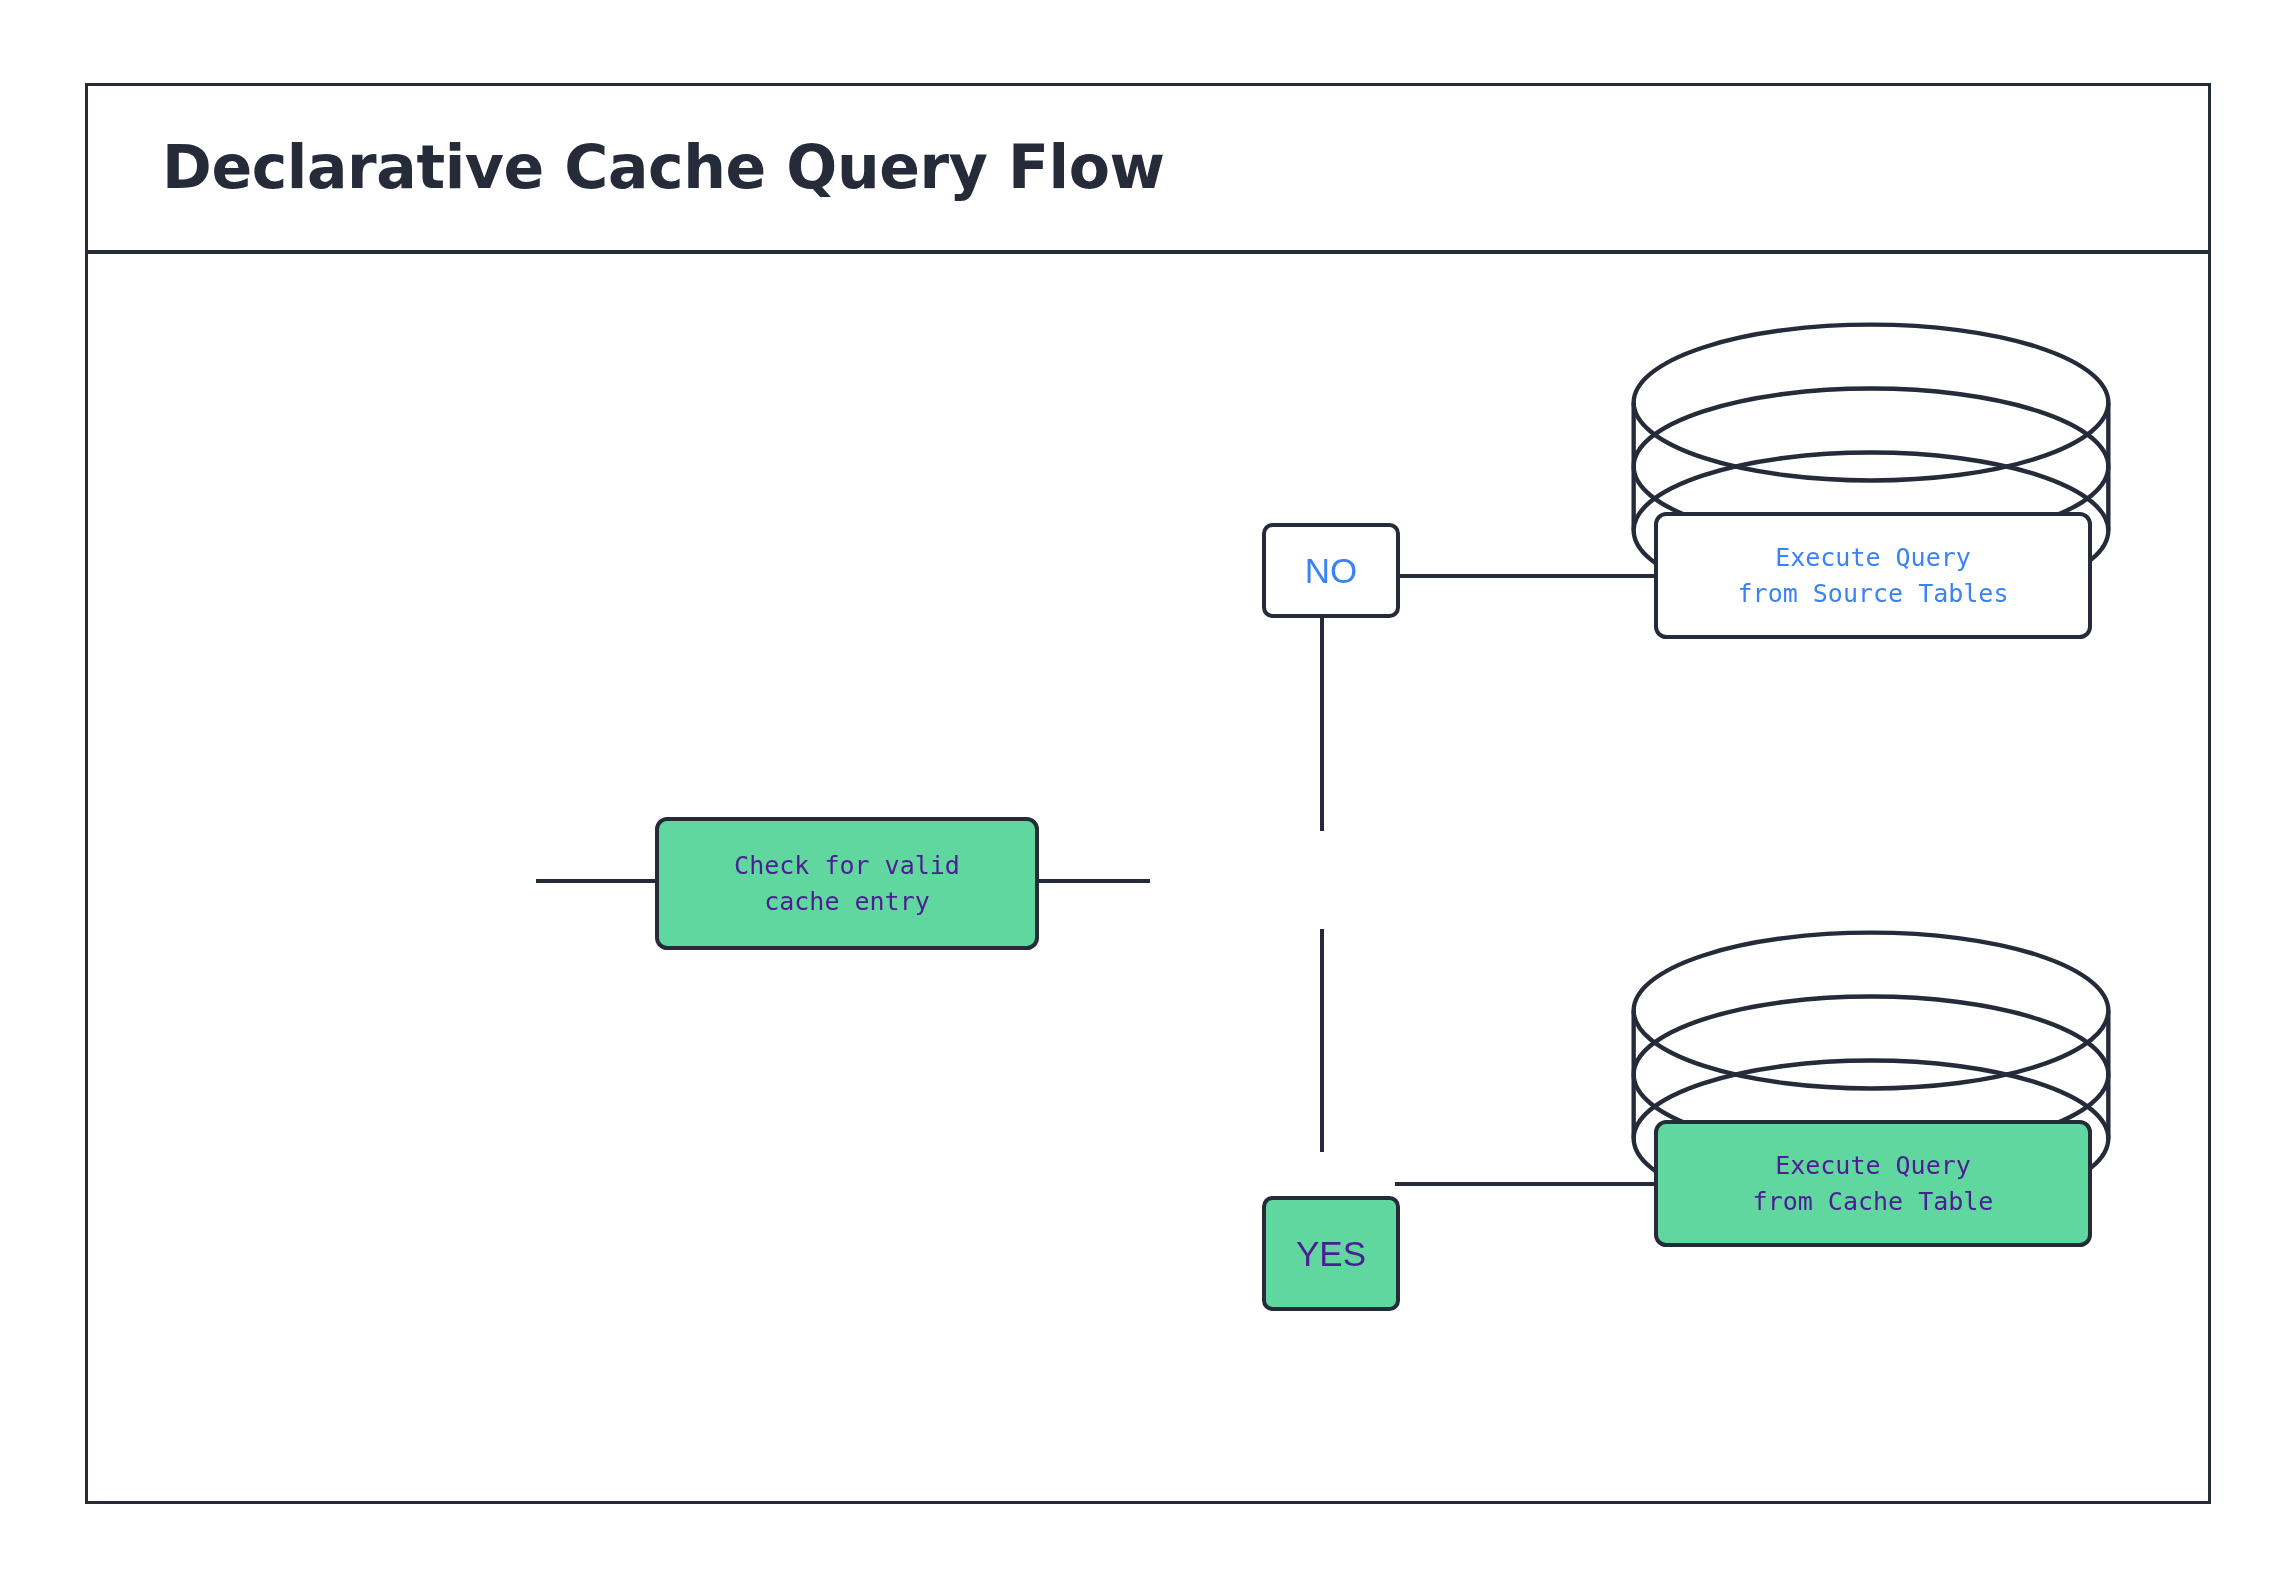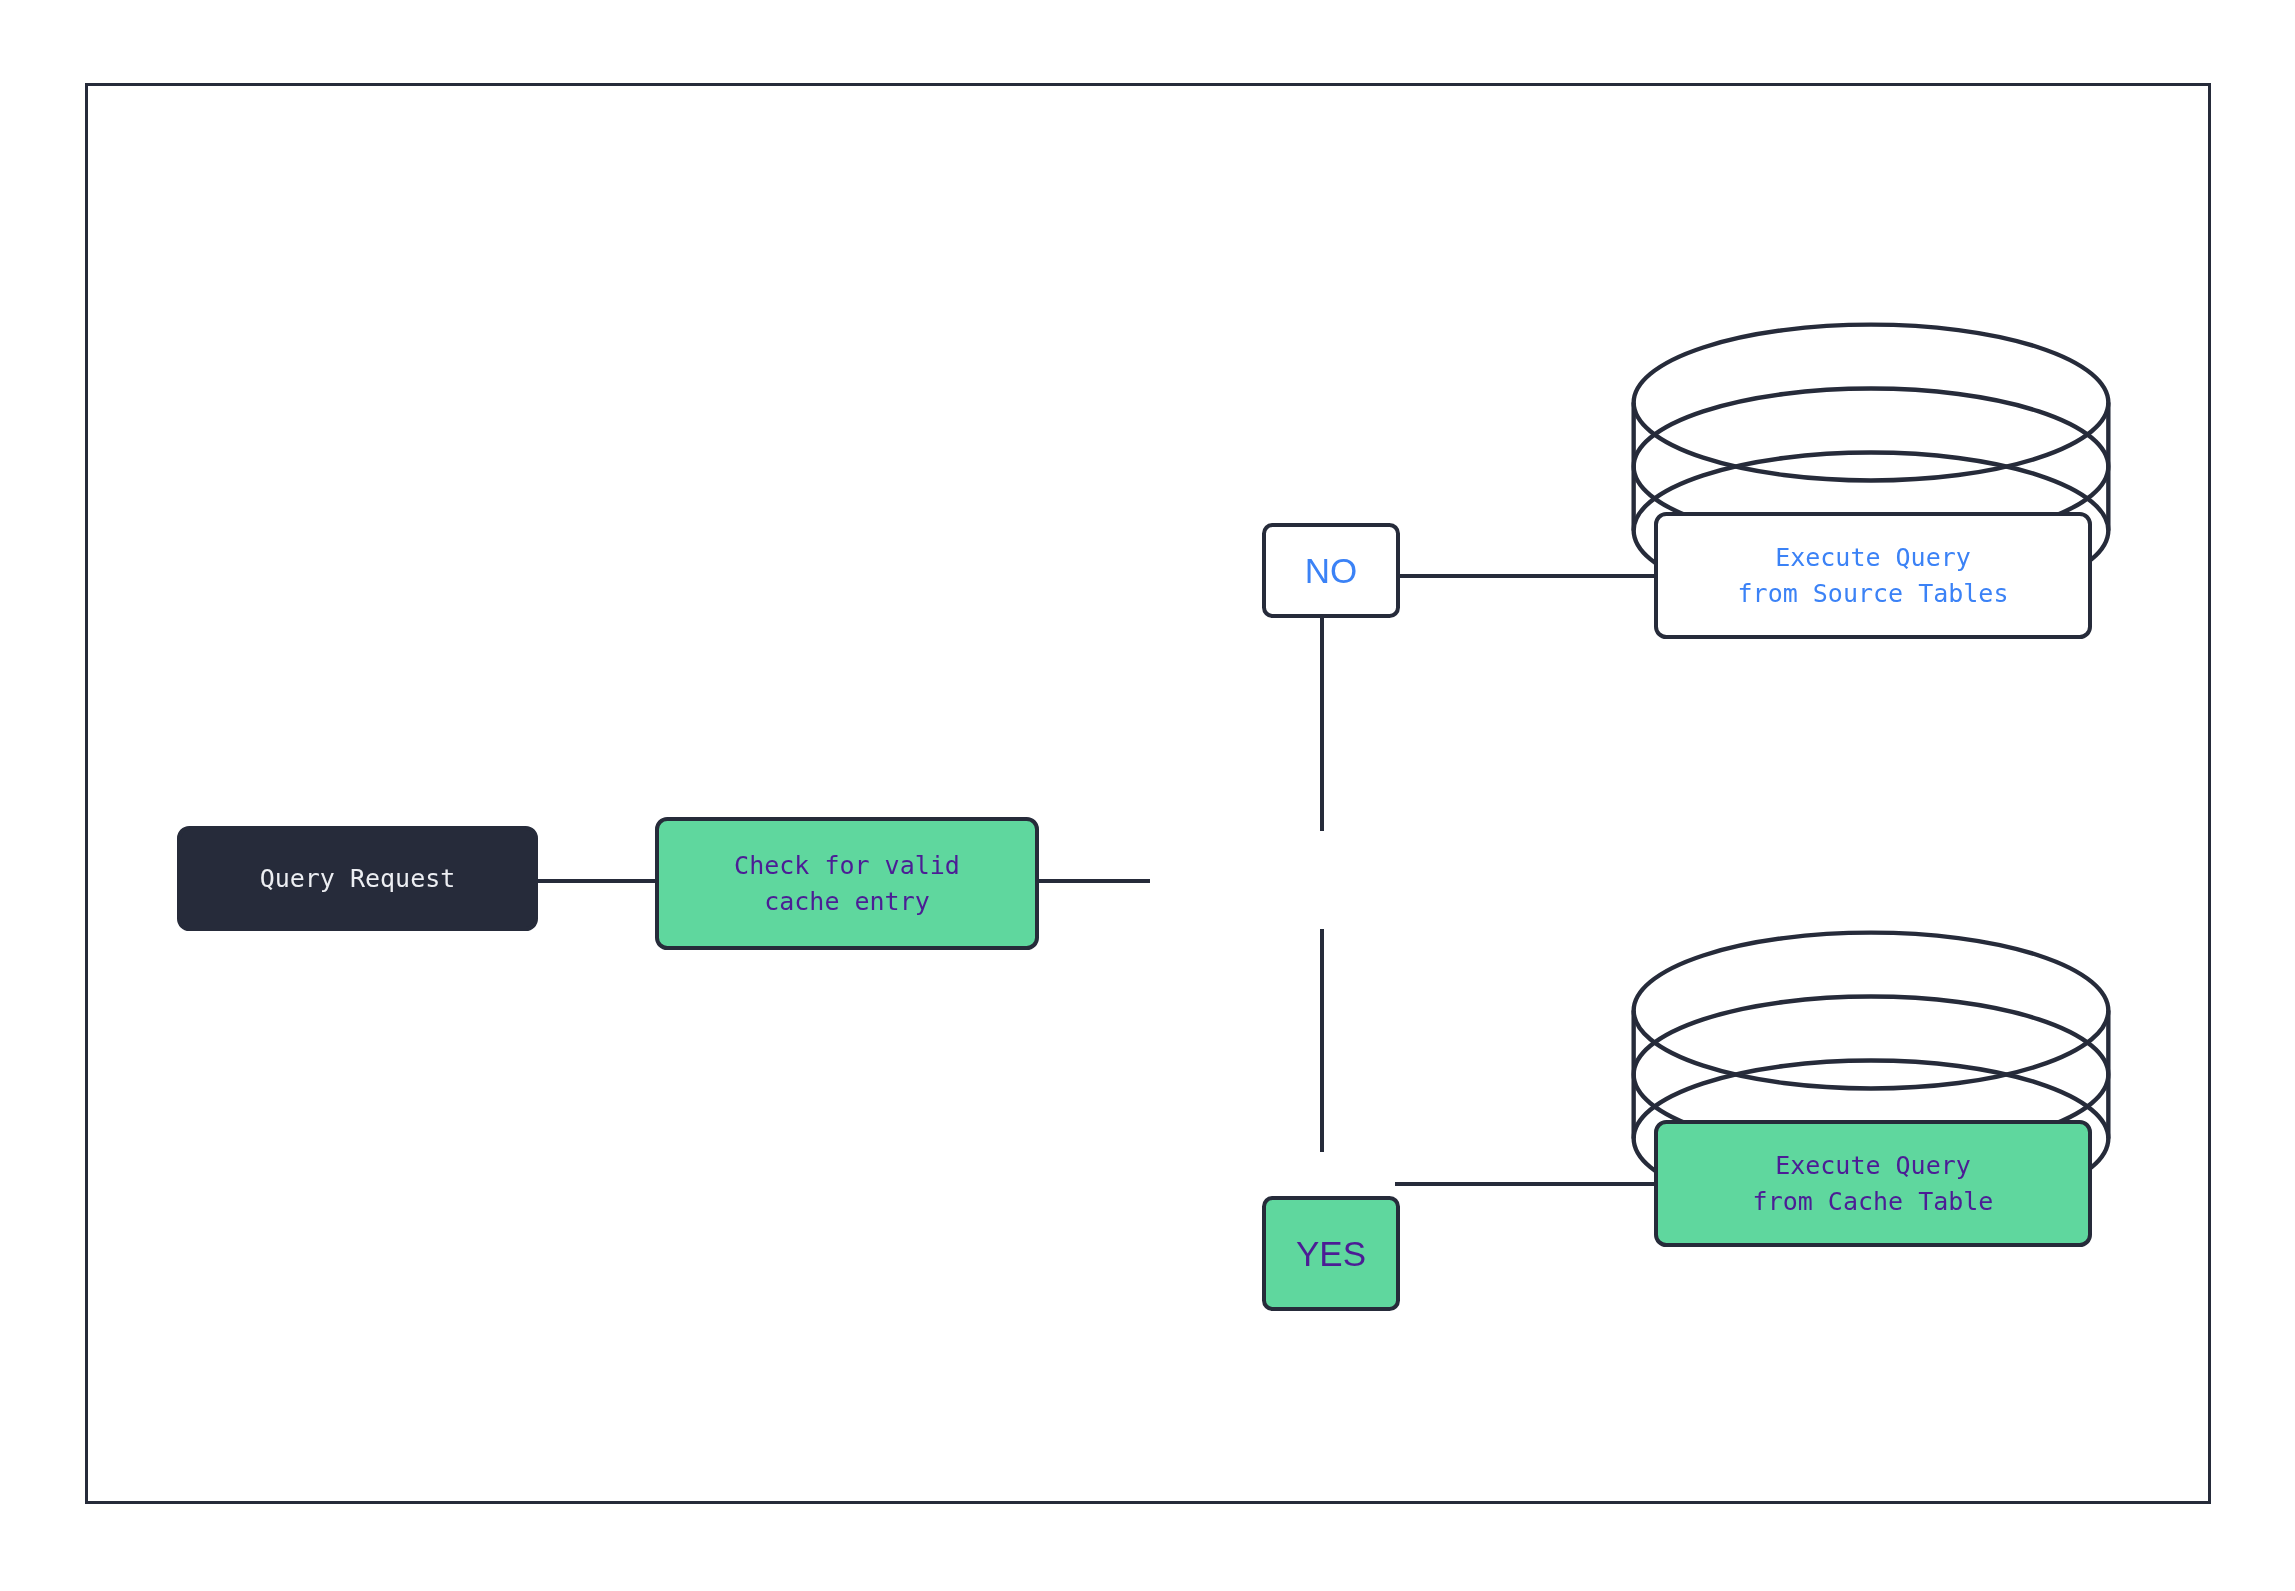--- a/index.html
+++ b/index.html
@@ -109,20 +109,23 @@
     display: block;
     overflow: visible;
   }
 </style>
 </head>
 <body>
 
 <div id="canvas">
 
   <div class="frame"></div>
+  <div class="title-bar">
+    <div class="title-text">Declarative Cache Query Flow</div>
+  </div>
 
   <div class="edge edge-h" style="left:536px; top:879px; width:123px;"></div>
 
   <div class="edge edge-h" style="left:1027px; top:879px; width:123px;"></div>
 
   <div class="edge edge-v" style="left:1320px; top:612px; height:219px;"></div>
 
   <div class="edge edge-v" style="left:1320px; top:929px; height:223px;"></div>
 
   <div class="edge edge-h" style="left:1395px; top:574px; width:263px;"></div>
@@ -142,21 +145,20 @@
   <div class="cylinder" style="left:1631px; top:930px; width:480px; height:289px;">
     <svg width="480" height="289" viewBox="0 0 548 330" fill="none" stroke="#262b3a" stroke-width="5">
       <line x1="3" y1="92" x2="3" y2="238"></line>
       <line x1="545" y1="92" x2="545" y2="238"></line>
       <ellipse cx="274" cy="92" rx="271" ry="89"></ellipse>
       <ellipse cx="274" cy="165" rx="271" ry="89"></ellipse>
       <ellipse cx="274" cy="238" rx="271" ry="89"></ellipse>
     </svg>
   </div>
 
-  <div class="node dark" style="left:177px; top:826px; width:361px; height:105px;">Query Request</div>
 
   <div class="node green" style="left:655px; top:817px; width:384px; height:133px;">Check for valid
 cache entry</div>
 
 
   <div class="node white label-node" style="left:1262px; top:523px; width:138px; height:95px;">NO</div>
 
   <div class="node green label-node" style="left:1262px; top:1196px; width:138px; height:115px;">YES</div>
 
   <div class="node white" style="left:1654px; top:512px; width:438px; height:127px;">Execute Query

